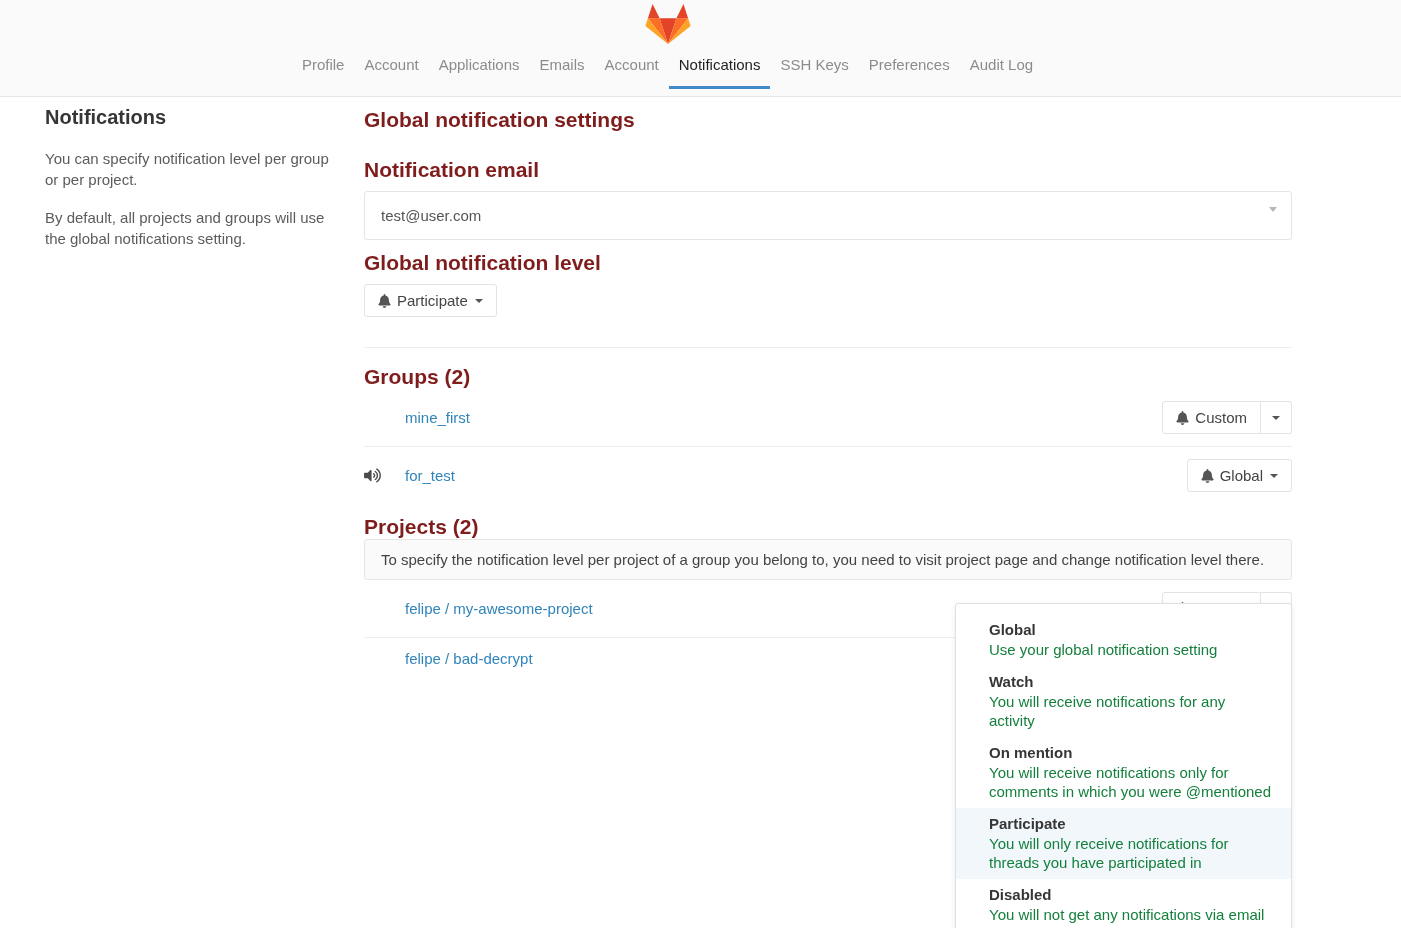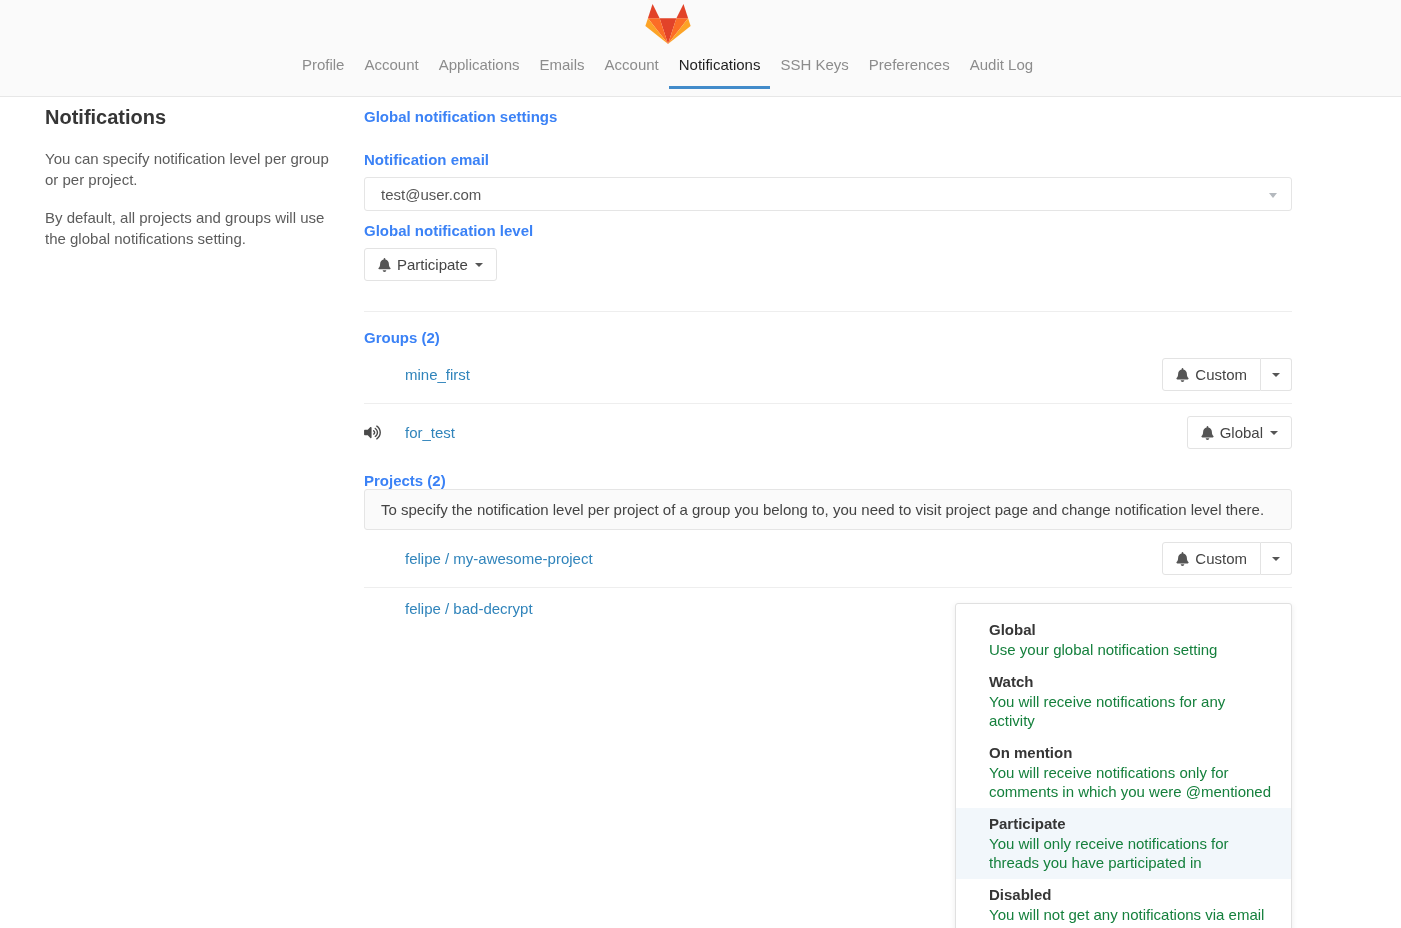--- a/index.html
+++ b/index.html
@@ -16,25 +16,25 @@
                  padding:14px 10px 16px; }
   .nav-links li.active a { color:#1f1f1f; padding-bottom:13px; border-bottom:3px solid #428bca; }
 
   
   .side-col { position:absolute; left:45px; top:106px; width:300px; }
   .side-col h2 { font-size:20px; font-weight:700; color:#363636; margin-bottom:19px; }
   .side-col p { font-size:15px; color:#5c5c5c; line-height:21px; margin-bottom:17px; }
 
   
   .main-col { position:absolute; left:364px; top:108px; width:928px; }
-  .bold-label { font-size:15px; font-weight:700; color:#3b82f6; }
+  .bold-label { font-size:21px; font-weight:700; color:#7f1d1d; }
   .section-title { margin-bottom:26px; }
   .field-label { display:block; margin-bottom:9px; }
 
-  .select-box { position:relative; width:100%; height:34px; border:1px solid #e5e5e5; border-radius:3px;
+  .select-box { position:relative; width:100%; height:49px; border:1px solid #e5e5e5; border-radius:3px;
                 background:#fff; display:flex; align-items:center; padding:0 16px; color:#555; cursor:pointer; }
   .select-caret { position:absolute; right:14px; top:15px; width:0; height:0;
                   border-left:4px solid transparent; border-right:4px solid transparent;
                   border-top:5px solid #b4b9be; }
 
   .level-label { margin-top:11px; }
   .btn { display:inline-flex; align-items:center; height:33px; background:#fff;
          border:1px solid #e3e3e3; border-radius:3px; padding:0 13px; font-size:15px; color:#444;
          cursor:pointer; font-family:inherit; }
   .btn .bell { margin-right:6px; display:inline-flex; }

